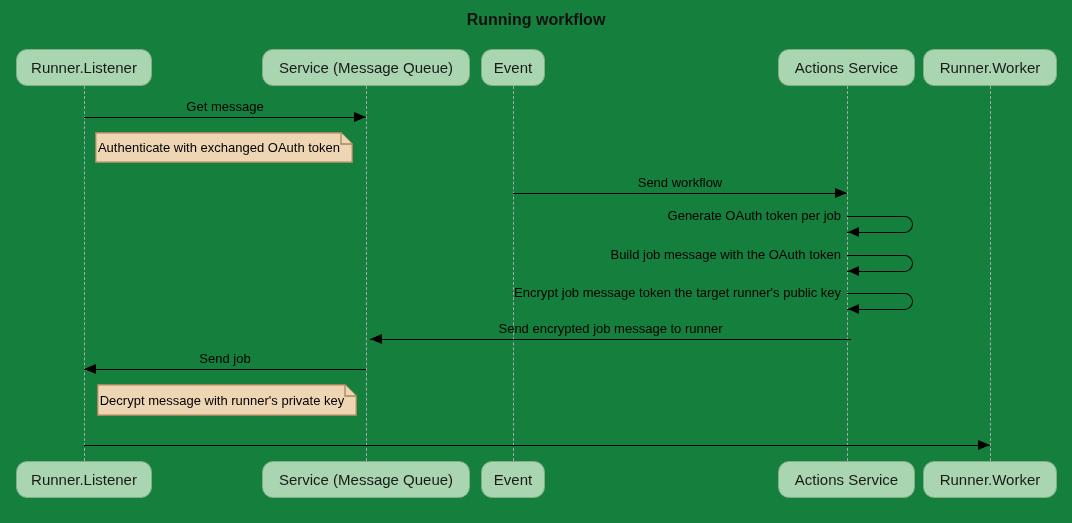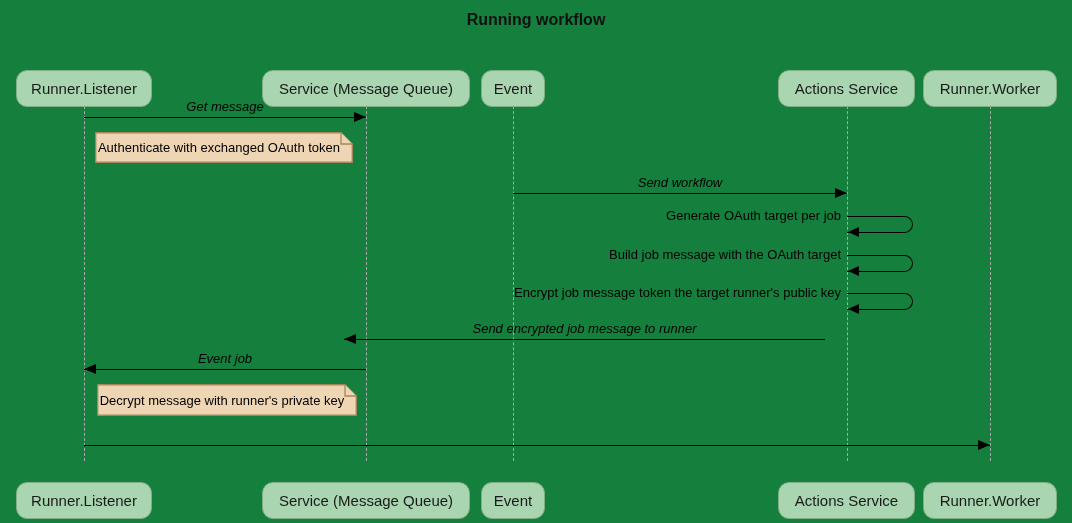--- a/index.html
+++ b/index.html
@@ -32,23 +32,22 @@
     background: #a9d5b0;
     border: 1.2px solid #7fae87;
     border-radius: 11px;
     box-sizing: border-box;
     display: flex;
     align-items: center;
     justify-content: center;
     font-size: 15px;
     color: #1a1a1a;
     white-space: nowrap;
-    margin-top: 21px;
   }
-  .msg { position: absolute; height: 20px; font-style: italic; }
+  .msg { position: absolute; height: 20px; }
   .msg-label {
     position: absolute;
     left: 0; right: 0; bottom: 4px;
     text-align: center;
     font-size: 13px;
     color: #000;
     white-space: nowrap;
   }
   .msg-line {
     position: absolute;
@@ -130,40 +129,40 @@
     <path d="M246,0.75 L246,12 L257.25,12" fill="#eed5b3" stroke="#a6875c" stroke-width="1.3"></path>
     <text x="124" y="20" text-anchor="middle">Authenticate with exchanged OAuth token</text>
   </svg>
 
   <div class="msg" style="left:513px; top:174px; width:334px;">
     <div class="msg-label">Send workflow</div>
     <div class="msg-line"></div>
     <div class="arr arr-right"></div>
   </div>
 
-  <div class="self-label" style="left:381px; top:208px;">Generate OAuth target per job</div>
+  <div class="self-label" style="left:381px; top:208px;">Generate OAuth token per job</div>
   <div class="loop" style="left:847px; top:216px;"></div>
   <div class="self-arr" style="left:848px; top:227px;"></div>
 
-  <div class="self-label" style="left:381px; top:247px;">Build job message with the OAuth target</div>
+  <div class="self-label" style="left:381px; top:247px;">Build job message with the OAuth token</div>
   <div class="loop" style="left:847px; top:255px;"></div>
   <div class="self-arr" style="left:848px; top:266px;"></div>
 
   <div class="self-label" style="left:381px; top:285px;">Encrypt job message token the target runner's public key</div>
   <div class="loop" style="left:847px; top:293px;"></div>
   <div class="self-arr" style="left:848px; top:304px;"></div>
 
-  <div class="msg" style="left:344px; top:320px; width:481px;">
+  <div class="msg" style="left:370px; top:320px; width:481px;">
     <div class="msg-label">Send encrypted job message to runner</div>
     <div class="msg-line"></div>
     <div class="arr arr-left"></div>
   </div>
 
   <div class="msg" style="left:84px; top:350px; width:282px;">
-    <div class="msg-label">Event job</div>
+    <div class="msg-label">Send job</div>
     <div class="msg-line"></div>
     <div class="arr arr-left"></div>
   </div>
 
   <svg class="note" style="left:97px; top:384px;" width="260" height="32">
     <path d="M0.75,0.75 L248,0.75 L259.25,12 L259.25,31.25 L0.75,31.25 Z" fill="#eed5b3" stroke="#a6875c" stroke-width="1.3"></path>
     <path d="M248,0.75 L248,12 L259.25,12" fill="#eed5b3" stroke="#a6875c" stroke-width="1.3"></path>
     <text x="125" y="21" text-anchor="middle">Decrypt message with runner's private key</text>
   </svg>
 

